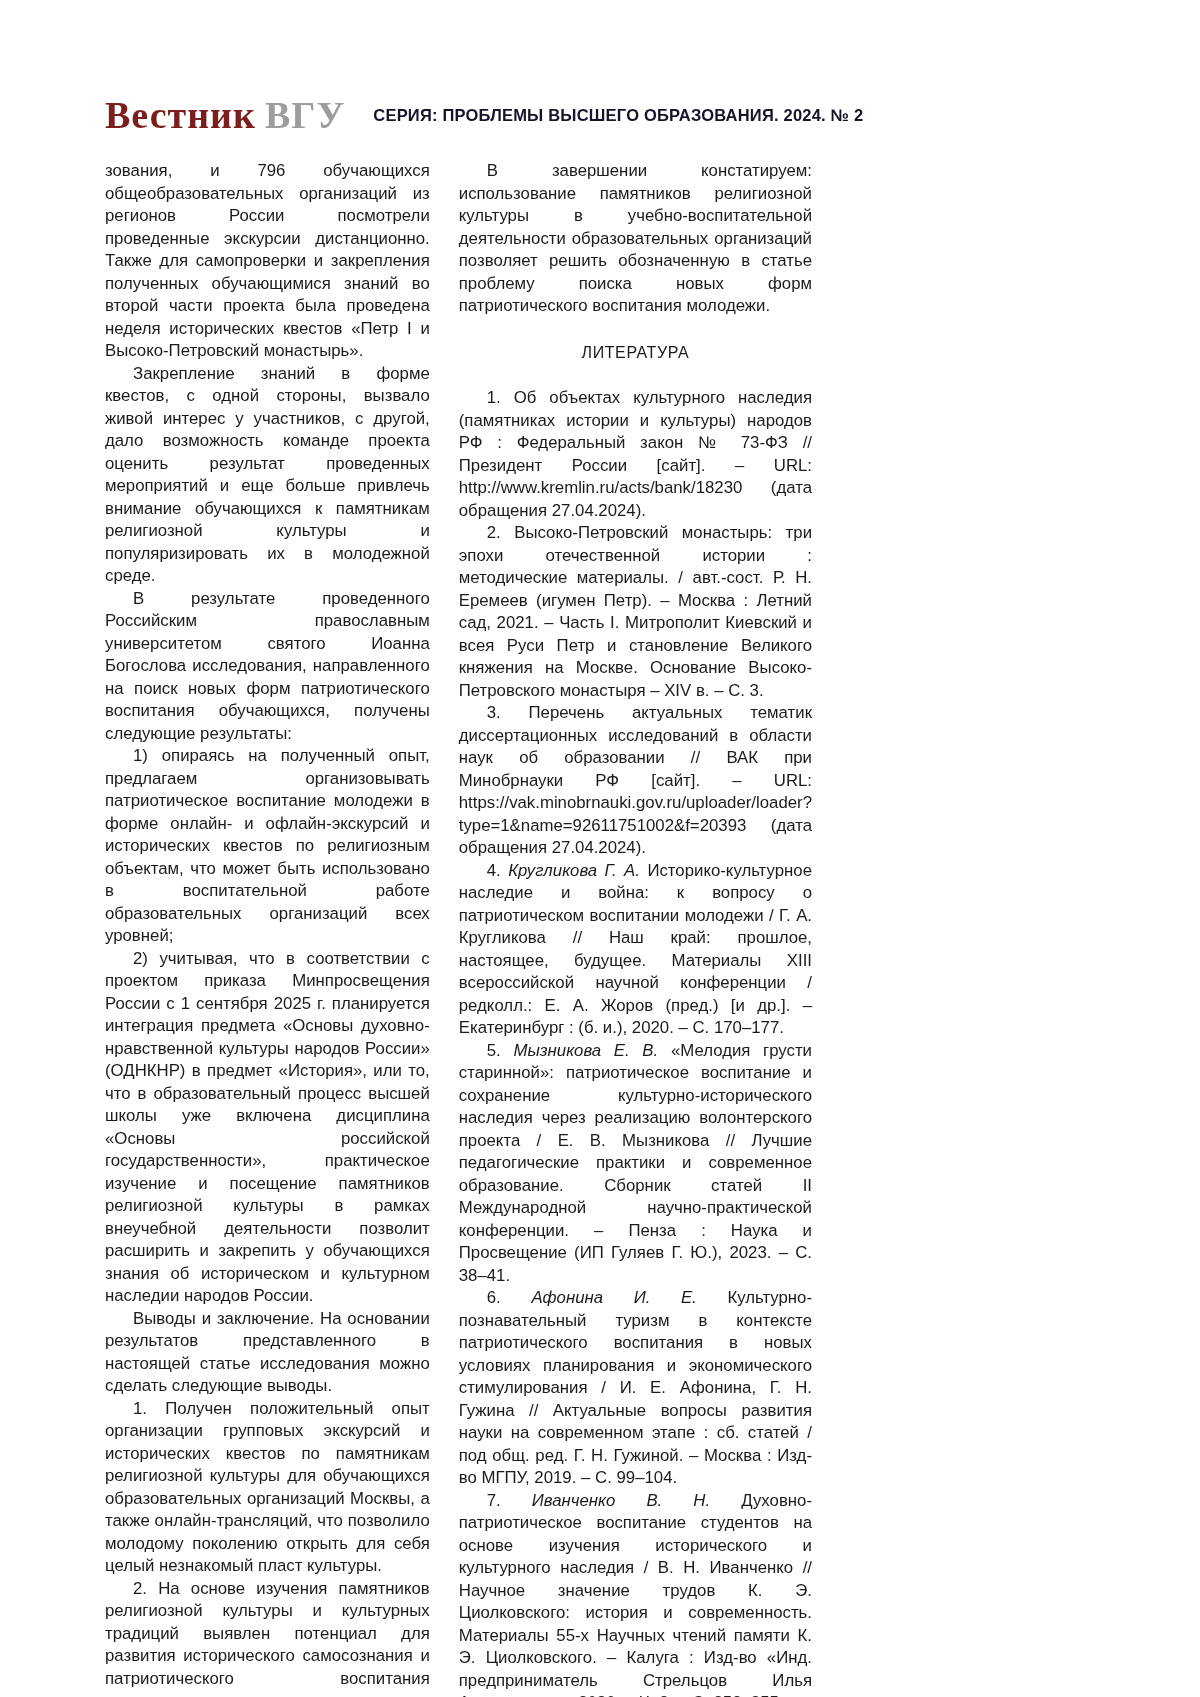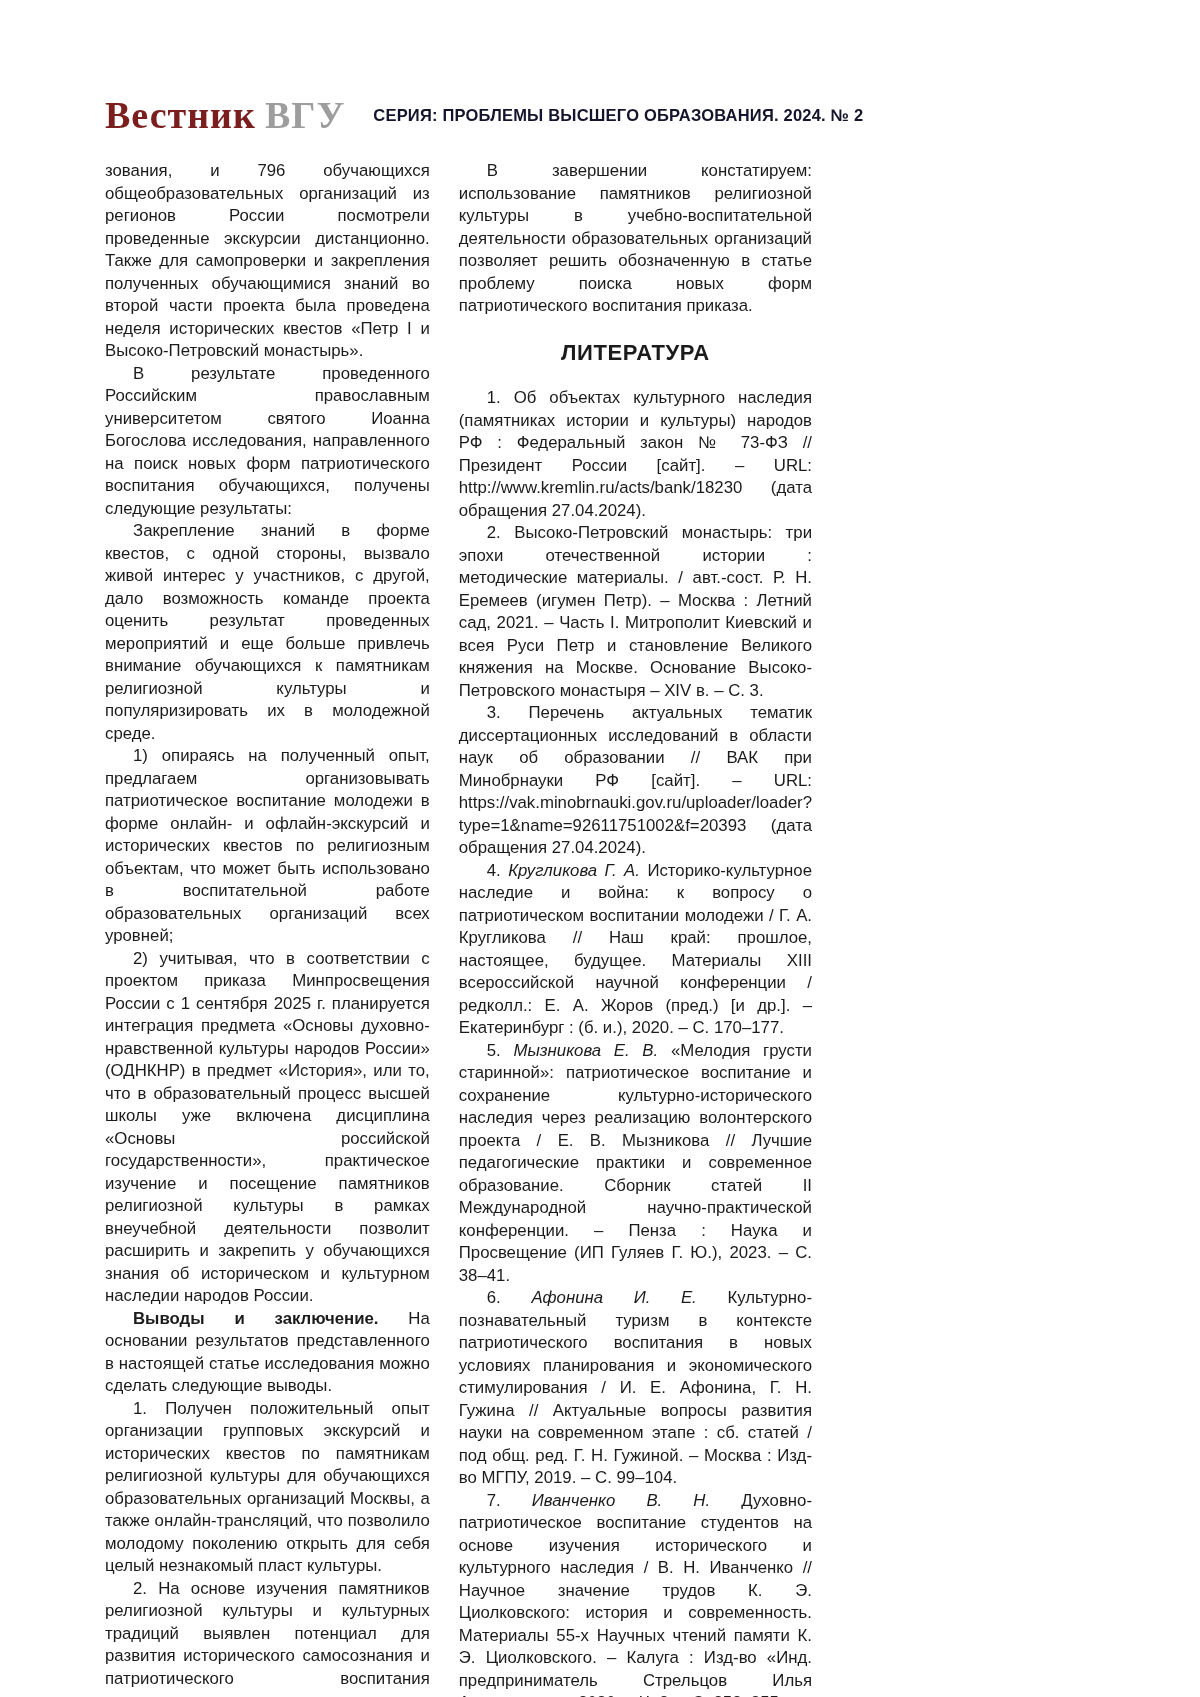--- a/index.html
+++ b/index.html
@@ -14,23 +14,23 @@
   .header { display:flex; align-items:center; margin-bottom:26px; }
   .logo { font-family:"Liberation Serif", serif; font-weight:bold; font-size:38px; white-space:nowrap; letter-spacing:1px; line-height:1; }
   .logo-vestnik { color:#7b1e1e; }
   .logo-vgu { color:#9d9d9d; margin-left:9px; }
   .header-rule { flex:1; height:10px; border-top:3px solid #15151f; border-bottom:2px solid #15151f; margin:6px 14px 0 14px; }
   .series-title { font-weight:bold; font-size:16.5px; color:#14142c; text-align:left; white-space:nowrap; letter-spacing:0.2px; }
   .columns { display:flex; gap:29px; }
   .col { width:437px; font-size:16.8px; line-height:22.5px; text-align:justify; hyphens:auto; -webkit-hyphens:auto; }
   .para { text-indent:28px; }
   .para.no-indent { text-indent:0; }
-  .para .lead { font-weight:bold; }
+  .para .lead { font-weight:normal; }
   .ref-author { font-style:italic; }
-  .lit-heading { font-size:22px; font-weight:bold; text-align:center; letter-spacing:0.6px; margin:24px 0 23px 0; }
+  .lit-heading { font-size:16px; font-weight:normal; text-align:center; letter-spacing:0.6px; margin:24px 0 23px 0; }
   .footer { margin-top:auto; display:flex; align-items:flex-end;flex-direction:column; }
   .page-num { font-weight:bold; font-size:21px; font-family:"Liberation Serif", serif; line-height:1; }
   .footer-rule { flex:1; border-bottom:2px solid #2c2c2c; margin-left:14px; margin-bottom:2px; }
 </style>
 </head>
 <body>
 
 <div class="page">
 
   <header class="header">
@@ -38,31 +38,31 @@
       <span class="logo-vestnik">Вестник</span><span class="logo-vgu">ВГУ</span>
     </div>
     <div class="header-rule"></div>
     <div class="series-title">СЕРИЯ: ПРОБЛЕМЫ ВЫСШЕГО ОБРАЗОВАНИЯ. 2024. № 2</div>
   </header>
 
   <main class="columns">
 
     <section class="col">
       <p class="para no-indent"><span>зования, и 796 обучающихся общеобразовательных организаций из регионов России посмотрели проведенные экскурсии дистанционно. Также для самопроверки и закрепления полученных обучающимися знаний во второй части проекта была проведена неделя исторических квестов «Петр I и Высоко-Петровский монастырь».</span></p>
+      <p class="para"><span>Закрепление знаний в форме квестов, с одной стороны, вызвало живой интерес у участников, с другой, дало возможность команде проекта оценить результат проведенных мероприятий и еще больше привлечь внимание обучающихся к памятникам религиозной культуры и популяризировать их в молодежной среде.</span></p>
       <p class="para"><span>В результате проведенного Российским православным университетом святого Иоанна Богослова исследования, направленного на поиск новых форм патриотического воспитания обучающихся, получены следующие результаты:</span></p>
-      <p class="para"><span>Закрепление знаний в форме квестов, с одной стороны, вызвало живой интерес у участников, с другой, дало возможность команде проекта оценить результат проведенных мероприятий и еще больше привлечь внимание обучающихся к памятникам религиозной культуры и популяризировать их в молодежной среде.</span></p>
       <p class="para"><span>1) опираясь на полученный опыт, предлагаем организовывать патриотическое воспитание молодежи в форме онлайн- и офлайн-экскурсий и исторических квестов по религиозным объектам, что может быть использовано в воспитательной работе образовательных организаций всех уровней;</span></p>
       <p class="para"><span>2) учитывая, что в соответствии с проектом приказа Минпросвещения России с 1 сентября 2025 г. планируется интеграция предмета «Основы духовно-нравственной культуры народов России» (ОДНКНР) в предмет «История», или то, что в образовательный процесс высшей школы уже включена дисциплина «Основы российской государственности», практическое изучение и посещение памятников религиозной культуры в рамках внеучебной деятельности позволит расширить и закрепить у обучающихся знания об историческом и культурном наследии народов России.</span></p>
       <p class="para"><span class="lead">Выводы и заключение.</span><span> На основании результатов представленного в настоящей статье исследования можно сделать следующие выводы.</span></p>
       <p class="para"><span>1. Получен положительный опыт организации групповых экскурсий и исторических квестов по памятникам религиозной культуры для обучающихся образовательных организаций Москвы, а также онлайн-трансляций, что позволило молодому поколению открыть для себя целый незнакомый пласт культуры.</span></p>
       <p class="para"><span>2. На основе изучения памятников религиозной культуры и культурных традиций выявлен потенциал для развития исторического самосознания и патриотического воспитания подрастающего поколения россиян, в том числе развитие их дальнейшей вовлеченности в исследовательскую деятельность на наиболее интересные им темы.</span></p>
     </section>
 
     <section class="col">
-      <p class="para"><span>В завершении констатируем: использование памятников религиозной культуры в учебно-воспитательной деятельности образовательных организаций позволяет решить обозначенную в статье проблему поиска новых форм патриотического воспитания приказа.</span></p>
+      <p class="para"><span>В завершении констатируем: использование памятников религиозной культуры в учебно-воспитательной деятельности образовательных организаций позволяет решить обозначенную в статье проблему поиска новых форм патриотического воспитания молодежи.</span></p>
 
       <h2 class="lit-heading">ЛИТЕРАТУРА</h2>
 
       <p class="para ref"><span>1. </span><span class="ref-author"></span><span>Об объектах культурного наследия (памятниках истории и культуры) народов РФ : Федеральный закон № 73-ФЗ // Президент России [сайт]. – URL: http://www.kremlin.ru/acts/bank/18230 (дата обращения 27.04.2024).</span></p>
       <p class="para ref"><span>2. </span><span class="ref-author"></span><span>Высоко-Петровский монастырь: три эпохи отечественной истории : методические материалы. / авт.-сост. Р. Н. Еремеев (игумен Петр). – Москва : Летний сад, 2021. – Часть I. Митрополит Киевский и всея Руси Петр и становление Великого княжения на Москве. Основание Высоко-Петровского монастыря – XIV в. – С. 3.</span></p>
       <p class="para ref"><span>3. </span><span class="ref-author"></span><span>Перечень актуальных тематик диссертационных исследований в области наук об образовании // ВАК при Минобрнауки РФ [сайт]. – URL: https://vak.minobrnauki.gov.ru/uploader/loader?type=1&amp;name=92611751002&amp;f=20393 (дата обращения 27.04.2024).</span></p>
       <p class="para ref"><span>4. </span><span class="ref-author">Кругликова Г. А.</span><span> Историко-культурное наследие и война: к вопросу о патриотическом воспитании молодежи / Г. А. Кругликова // Наш край: прошлое, настоящее, будущее. Материалы XIII всероссийской научной конференции / редколл.: Е. А. Жоров (пред.) [и др.]. – Екатеринбург : (б. и.), 2020. – С. 170–177.</span></p>
       <p class="para ref"><span>5. </span><span class="ref-author">Мызникова Е. В.</span><span> «Мелодия грусти старинной»: патриотическое воспитание и сохранение культурно-исторического наследия через реализацию волонтерского проекта / Е. В. Мызникова // Лучшие педагогические практики и современное образование. Сборник статей II Международной научно-практической конференции. – Пенза : Наука и Просвещение (ИП Гуляев Г. Ю.), 2023. – С. 38–41.</span></p>
       <p class="para ref"><span>6. </span><span class="ref-author">Афонина И. Е.</span><span> Культурно-познавательный туризм в контексте патриотического воспитания в новых условиях планирования и экономического стимулирования / И. Е. Афонина, Г. Н. Гужина // Актуальные вопросы развития науки на современном этапе : сб. статей / под общ. ред. Г. Н. Гужиной. – Москва : Изд-во МГПУ, 2019. – С. 99–104.</span></p>
       <p class="para ref"><span>7. </span><span class="ref-author">Иванченко В. Н.</span><span> Духовно-патриотическое воспитание студентов на основе изучения исторического и культурного наследия / В. Н. Иванченко // Научное значение трудов К. Э. Циолковского: история и современность. Материалы 55-х Научных чтений памяти К. Э. Циолковского. – Калуга : Изд-во «Инд. предприниматель Стрельцов Илья Анатольевич», 2020. – Ч. 2. – С. 252–255.</span></p>

